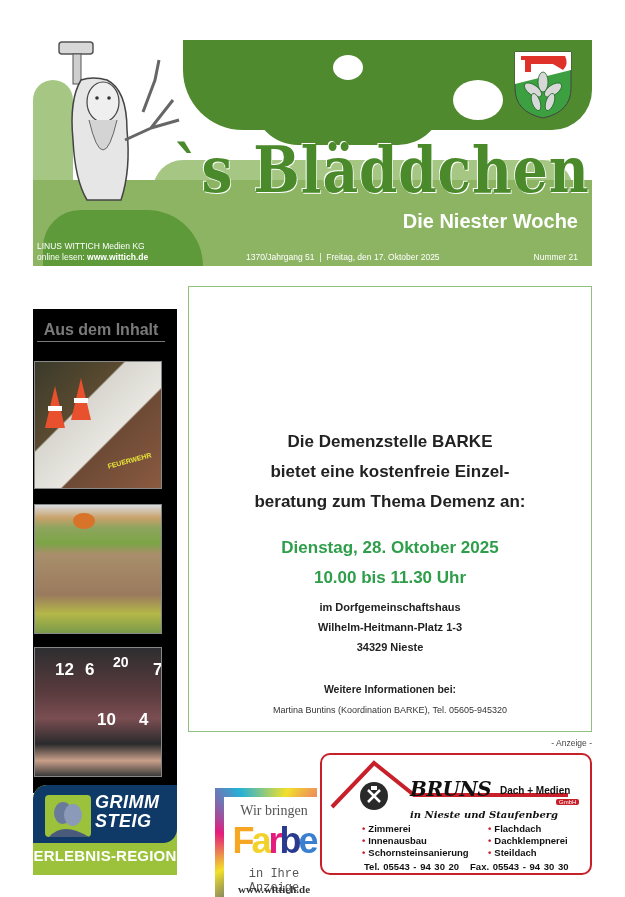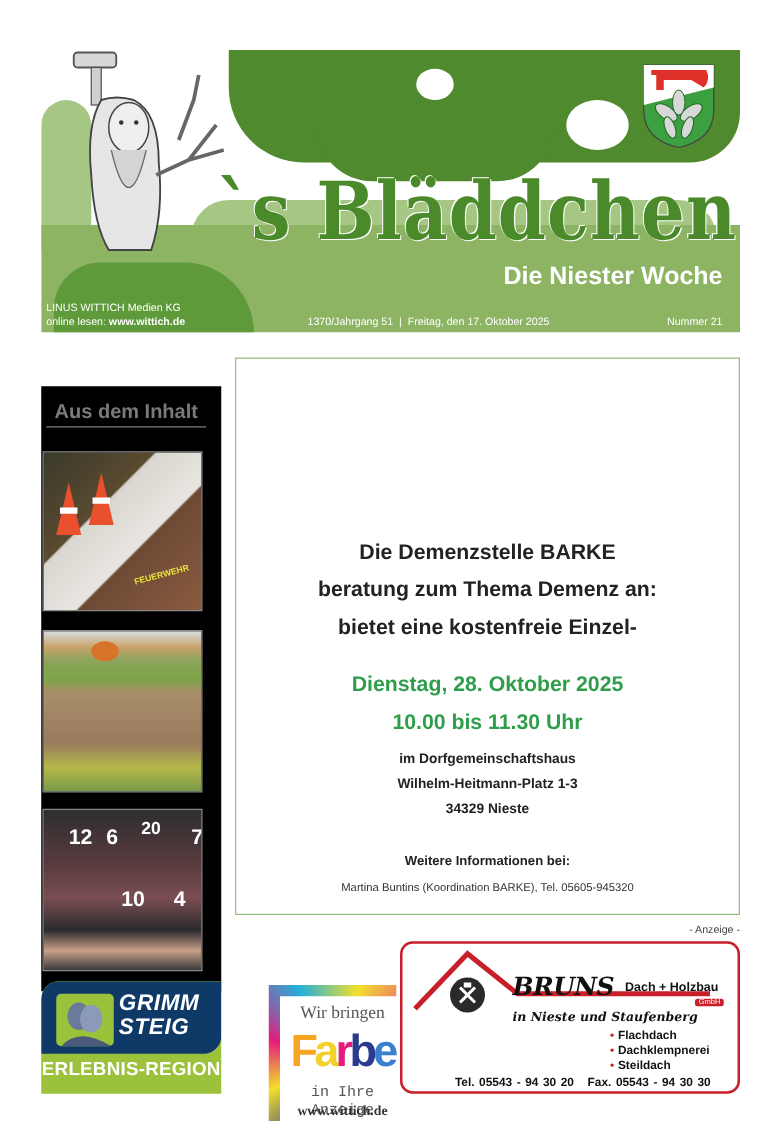--- a/index.html
+++ b/index.html
@@ -152,22 +152,22 @@
     <span class="jersey-num" style="left:118px;top:12px;">7</span>
     <span class="jersey-num" style="left:62px;top:62px;">10</span>
     <span class="jersey-num" style="left:104px;top:62px;">4</span>
   </div>
 </aside>
 
 <section class="notice">
 
   <div class="notice-lines">
     <div class="headline">Die Demenzstelle BARKE</div>
+    <div class="headline">bietet eine kostenfreie Einzel-</div>
     <div class="headline">beratung zum Thema Demenz an:</div>
-    <div class="headline">bietet eine kostenfreie Einzel-</div>
     <div style="height:16px"></div>
     <div class="date-line">Dienstag, 28. Oktober 2025</div>
     <div class="date-line">10.00 bis 11.30 Uhr</div>
     <div style="height:4px"></div>
     <div class="addr">im Dorfgemeinschaftshaus</div>
     <div class="addr">Wilhelm-Heitmann-Platz 1-3</div>
     <div class="addr">34329 Nieste</div>
   </div>
 
   <div class="more-title">Weitere Informationen bei:</div>
@@ -207,23 +207,28 @@
   <svg class="bruns-roof" viewBox="0 0 240 50">
     <path d="M2 48 L44 4 L84 36 L238 36" fill="none" stroke="#c8202a" stroke-width="4"></path>
   </svg>
   <div class="bruns-emblem">
     <svg viewBox="0 0 28 28" width="28" height="28">
       <path d="M8 8 L20 20 M20 8 L8 20" stroke="#fff" stroke-width="2.5"></path>
       <rect x="11" y="4" width="6" height="4" fill="#fff"></rect>
     </svg>
   </div>
   <div class="bruns-name">BRUNS</div>
-  <div class="bruns-trade">Dach + Holzbau</div>
+  <div class="bruns-trade">Dach + Medien</div>
   <div class="bruns-gmbh">GmbH</div>
   <div class="bruns-loc">in Nieste und Staufenberg</div>
+  <ul class="bruns-list bruns-list-left">
+    <li>Zimmerei</li>
+    <li>Innenausbau</li>
+    <li>Schornsteinsanierung</li>
+  </ul>
   <ul class="bruns-list bruns-list-right">
     <li>Flachdach</li>
     <li>Dachklempnerei</li>
     <li>Steildach</li>
   </ul>
   <div class="bruns-contact">
     <span>Tel. 05543 - 94 30 20</span>&nbsp;&nbsp;&nbsp;<span>Fax. 05543 - 94 30 30</span>
   </div>
 </div>
 

